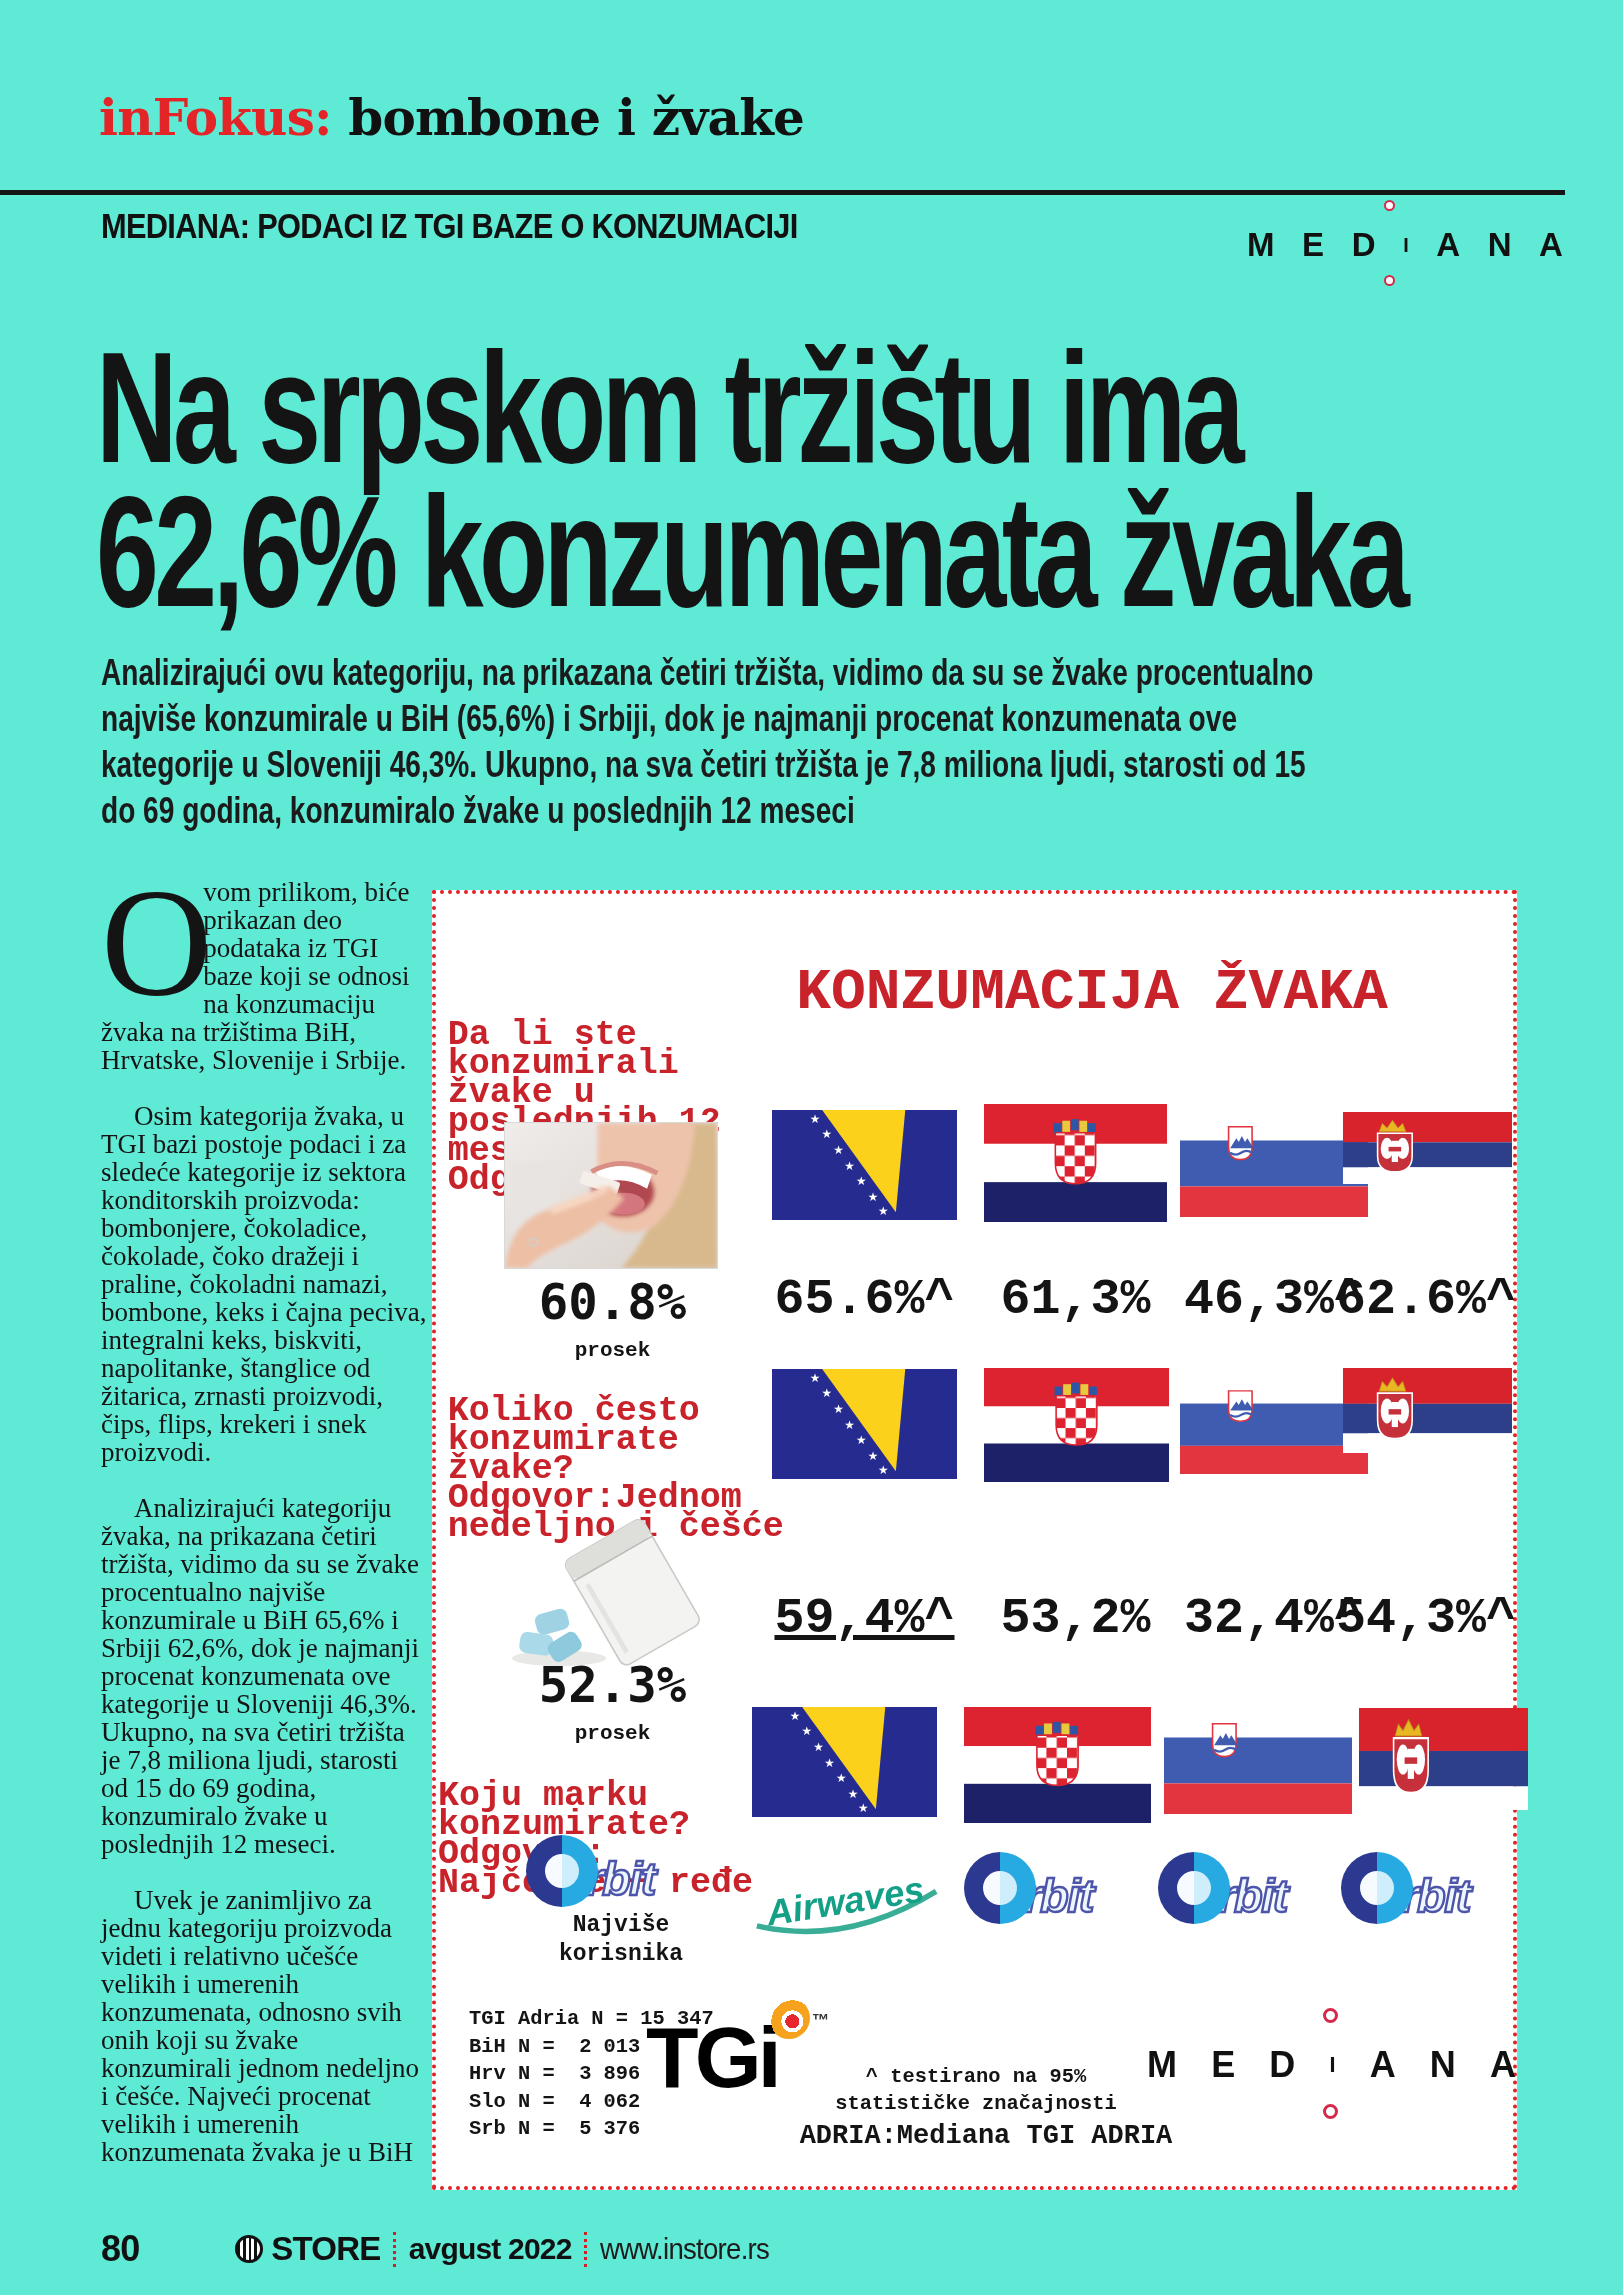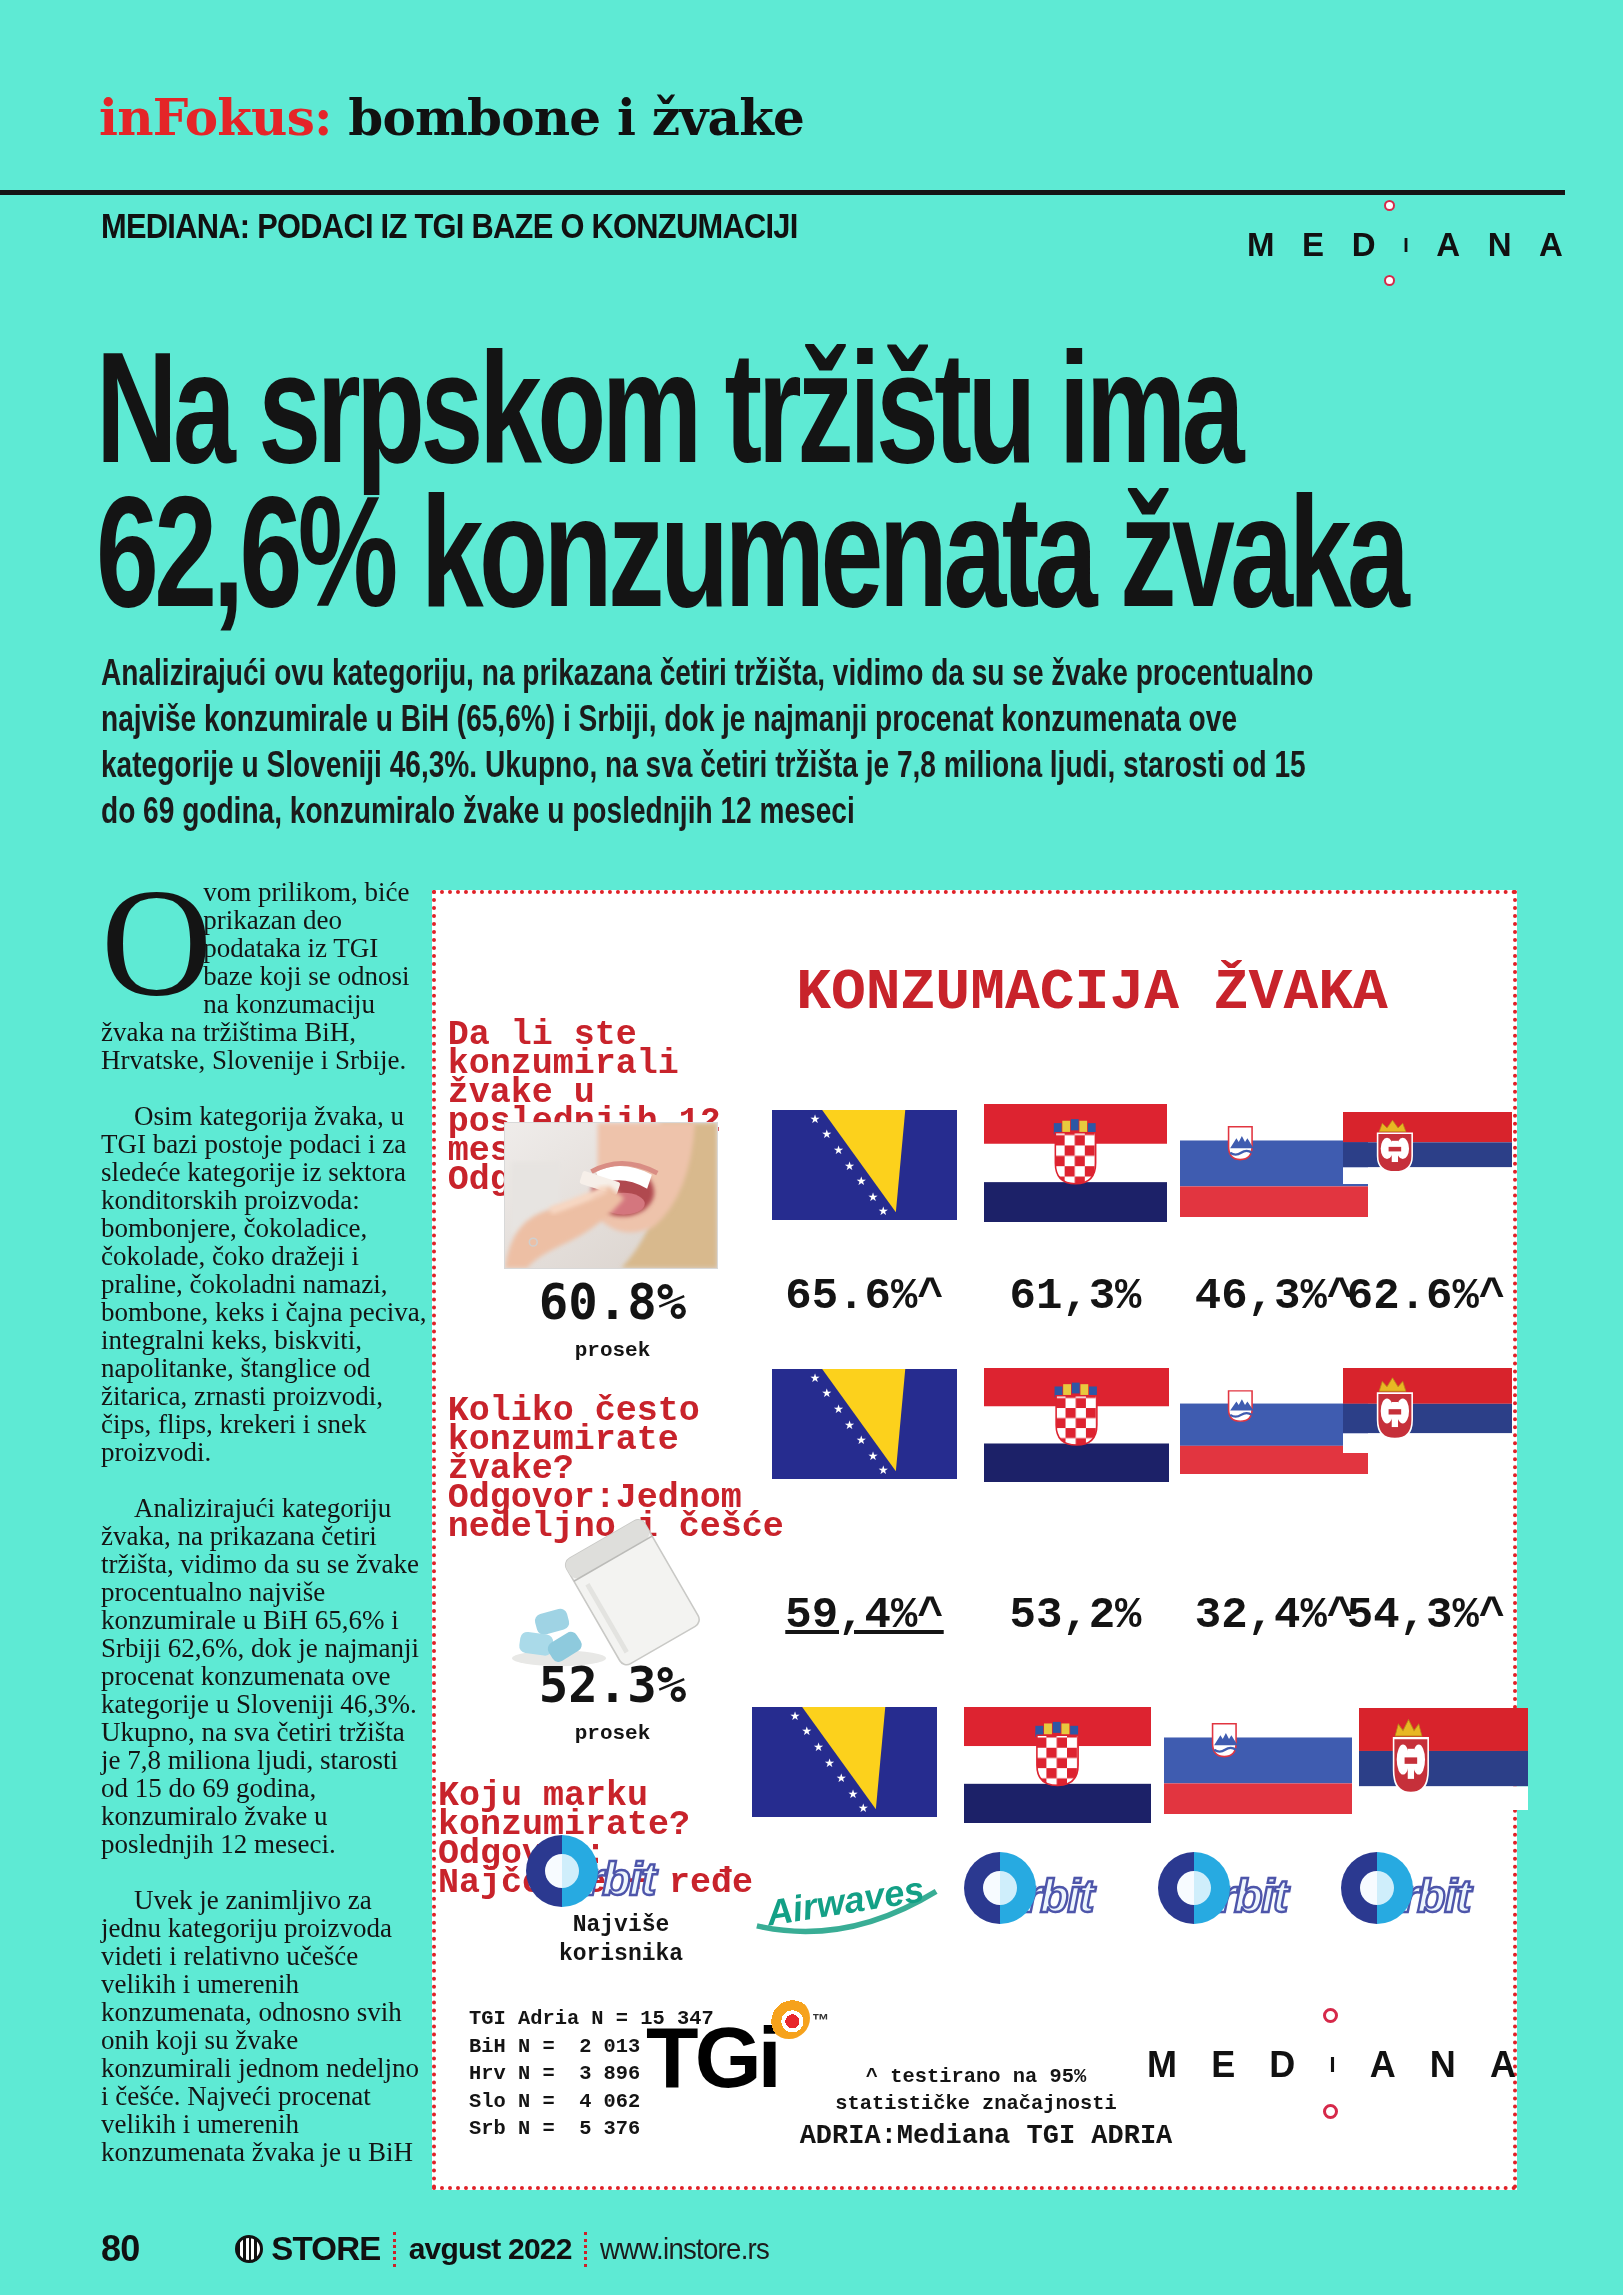--- a/index.html
+++ b/index.html
@@ -37,21 +37,21 @@
   .column p.ind{text-indent:33px;}
   .dropcap{float:left;font-family:"Liberation Serif",serif;font-weight:400;font-size:154px;
            line-height:118px;width:96px;margin:4.7px 6.3px 0 0;}
   
   .infobox{left:432px;top:890px;width:1077px;height:1292px;border:4.7px dotted #e02228;background:#fff;}
   .ig-title{left:283px;top:66px;width:746px;text-align:center;font-family:"Liberation Mono",monospace;
             font-weight:700;font-size:58px;color:#c8232b;white-space:nowrap;}
   .q{position:absolute;font-family:"Liberation Mono",monospace;font-weight:700;font-size:35px;
      line-height:29px;color:#c8232b;text-align:left;white-space:pre-line;}
   .pct{position:absolute;text-align:center;font-family:"Liberation Mono",monospace;font-weight:700;
-       font-size:44px;color:#141414;white-space:nowrap;}
+       font-size:50px;color:#141414;white-space:nowrap;}
   .avg{position:absolute;text-align:center;}
   .avg .v{font-family:"DejaVu Sans Mono",monospace;font-weight:700;font-size:49px;color:#141414;}
   .avg .l{margin-top:7.9px;font-family:"Liberation Mono",monospace;font-weight:700;font-size:21px;color:#141414;}
   .flag{position:absolute;}
   .flag svg{display:block;width:100%;height:100%;}
   .ph{position:absolute;border:0.8px solid #d8d8d8;}
   .ph svg{display:block;width:100%;height:100%;}
   
   .orbit{position:absolute;display:flex;align-items:flex-start;}
   .orbit-o{position:relative;width:72px;height:72px;border-radius:50%;

